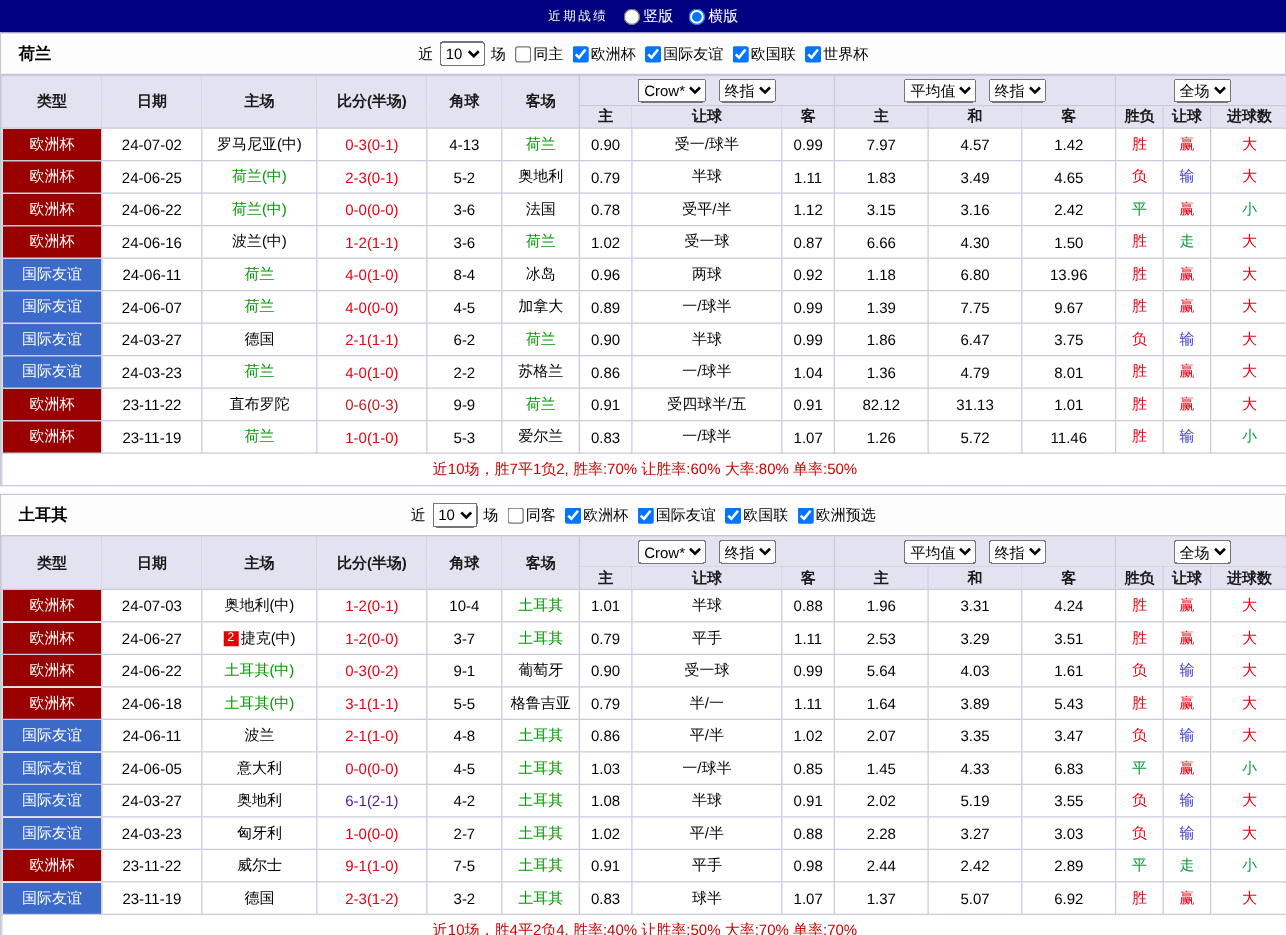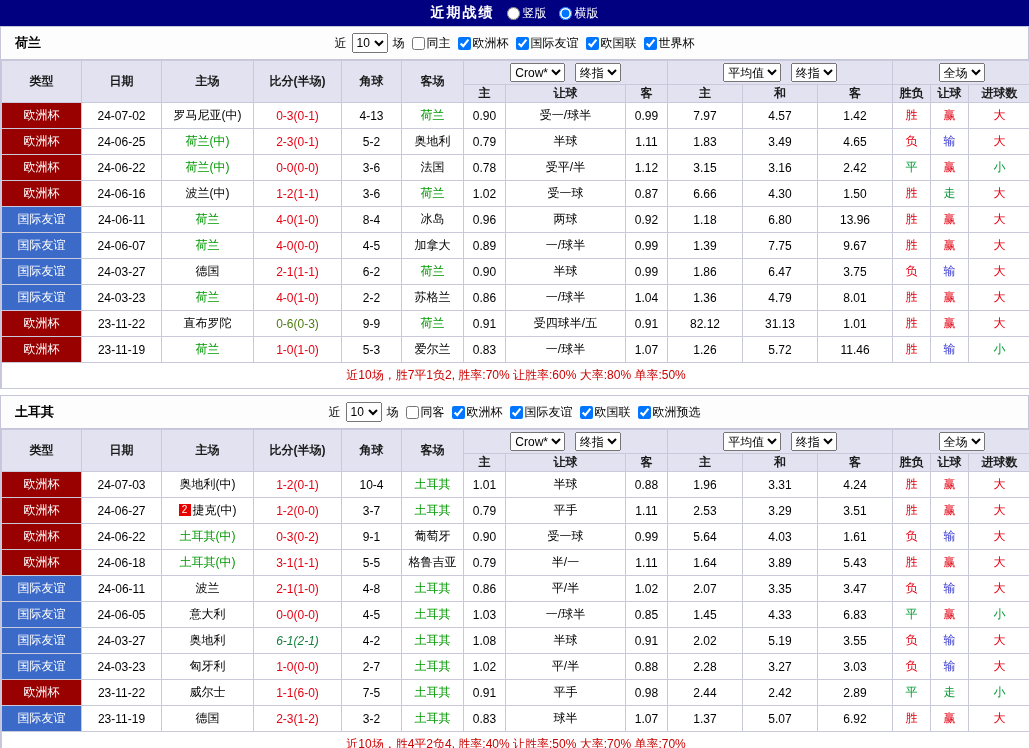--- a/index.html
+++ b/index.html
@@ -13,21 +13,21 @@
   
   .topbar {
     height: 26px;
     background: #000080;
     color: #fff;
     display: flex;
     align-items: center;
     justify-content: center;
     gap: 12px;
   }
-  .topbar .title { font-weight: bold; font-size: 14px; letter-spacing: 2px; }
+  .topbar .title { font-weight: normal; font-size: 10px; letter-spacing: 2px; }
   .topbar label { display: inline-flex; align-items: center; gap: 3px; cursor: pointer; }
   .topbar input { margin: 0; }
 
   
   .section { border: 1px solid #c6c6da; border-bottom: none; }
   .section + .section { margin-top: 6px; }
   .sec-header {
     height: 33px;
     position: relative;
     display: flex;
@@ -312,21 +312,21 @@
     <td data-cell="eu_draw">4.79</td>
     <td data-cell="eu_away">8.01</td>
     <td data-cell="res" style="color: rgb(230, 0, 18);">胜</td>
     <td data-cell="ah_res" style="color: rgb(230, 0, 18);">赢</td>
     <td data-cell="goal_res" style="color: rgb(230, 0, 18);">大</td>
   </tr>
         <tr>
     <td data-cell="type" style="background: rgb(153, 0, 0);">欧洲杯</td>
     <td data-cell="date">23-11-22</td>
     <td data-cell="home"><span>直布罗陀</span></td>
-    <td data-cell="score" style="color: #4d7c0f;">0-6(0-3)</td>
+    <td data-cell="score" style="color: #b91c1c;">0-6(0-3)</td>
     <td data-cell="corner">9-9</td>
     <td data-cell="away"><span style="color: rgb(0, 153, 0);">荷兰</span></td>
     <td data-cell="ah_home">0.91</td>
     <td data-cell="handicap">受四球半/五</td>
     <td data-cell="ah_away">0.91</td>
     <td data-cell="eu_home">82.12</td>
     <td data-cell="eu_draw">31.13</td>
     <td data-cell="eu_away">1.01</td>
     <td data-cell="res" style="color: rgb(230, 0, 18);">胜</td>
     <td data-cell="ah_res" style="color: rgb(230, 0, 18);">赢</td>
@@ -539,21 +539,21 @@
     <td data-cell="eu_draw">4.33</td>
     <td data-cell="eu_away">6.83</td>
     <td data-cell="res" style="color: rgb(0, 153, 51);">平</td>
     <td data-cell="ah_res" style="color: rgb(230, 0, 18);">赢</td>
     <td data-cell="goal_res" style="color: rgb(0, 153, 51);">小</td>
   </tr>
         <tr>
     <td data-cell="type" style="background: rgb(59, 106, 201);">国际友谊</td>
     <td data-cell="date">24-03-27</td>
     <td data-cell="home"><span>奥地利</span></td>
-    <td data-cell="score" style="color: #15803d; font-style: italic;">6-1(2-1)</td>
+    <td data-cell="score" style="color: #4c1d95;">6-1(2-1)</td>
     <td data-cell="corner">4-2</td>
     <td data-cell="away"><span style="color: rgb(0, 153, 0);">土耳其</span></td>
     <td data-cell="ah_home">1.08</td>
     <td data-cell="handicap">半球</td>
     <td data-cell="ah_away">0.91</td>
     <td data-cell="eu_home">2.02</td>
     <td data-cell="eu_draw">5.19</td>
     <td data-cell="eu_away">3.55</td>
     <td data-cell="res" style="color: rgb(230, 0, 18);">负</td>
     <td data-cell="ah_res" style="color: rgb(59, 59, 209);">输</td>
@@ -573,21 +573,21 @@
     <td data-cell="eu_draw">3.27</td>
     <td data-cell="eu_away">3.03</td>
     <td data-cell="res" style="color: rgb(230, 0, 18);">负</td>
     <td data-cell="ah_res" style="color: rgb(59, 59, 209);">输</td>
     <td data-cell="goal_res" style="color: rgb(230, 0, 18);">大</td>
   </tr>
         <tr>
     <td data-cell="type" style="background: rgb(153, 0, 0);">欧洲杯</td>
     <td data-cell="date">23-11-22</td>
     <td data-cell="home"><span>威尔士</span></td>
-    <td data-cell="score" style="color: rgb(230, 0, 18);">1-1(6-0)</td>
+    <td data-cell="score" style="color: rgb(230, 0, 18);">9-1(1-0)</td>
     <td data-cell="corner">7-5</td>
     <td data-cell="away"><span style="color: rgb(0, 153, 0);">土耳其</span></td>
     <td data-cell="ah_home">0.91</td>
     <td data-cell="handicap">平手</td>
     <td data-cell="ah_away">0.98</td>
     <td data-cell="eu_home">2.44</td>
     <td data-cell="eu_draw">2.42</td>
     <td data-cell="eu_away">2.89</td>
     <td data-cell="res" style="color: rgb(0, 153, 51);">平</td>
     <td data-cell="ah_res" style="color: rgb(0, 153, 51);">走</td>

